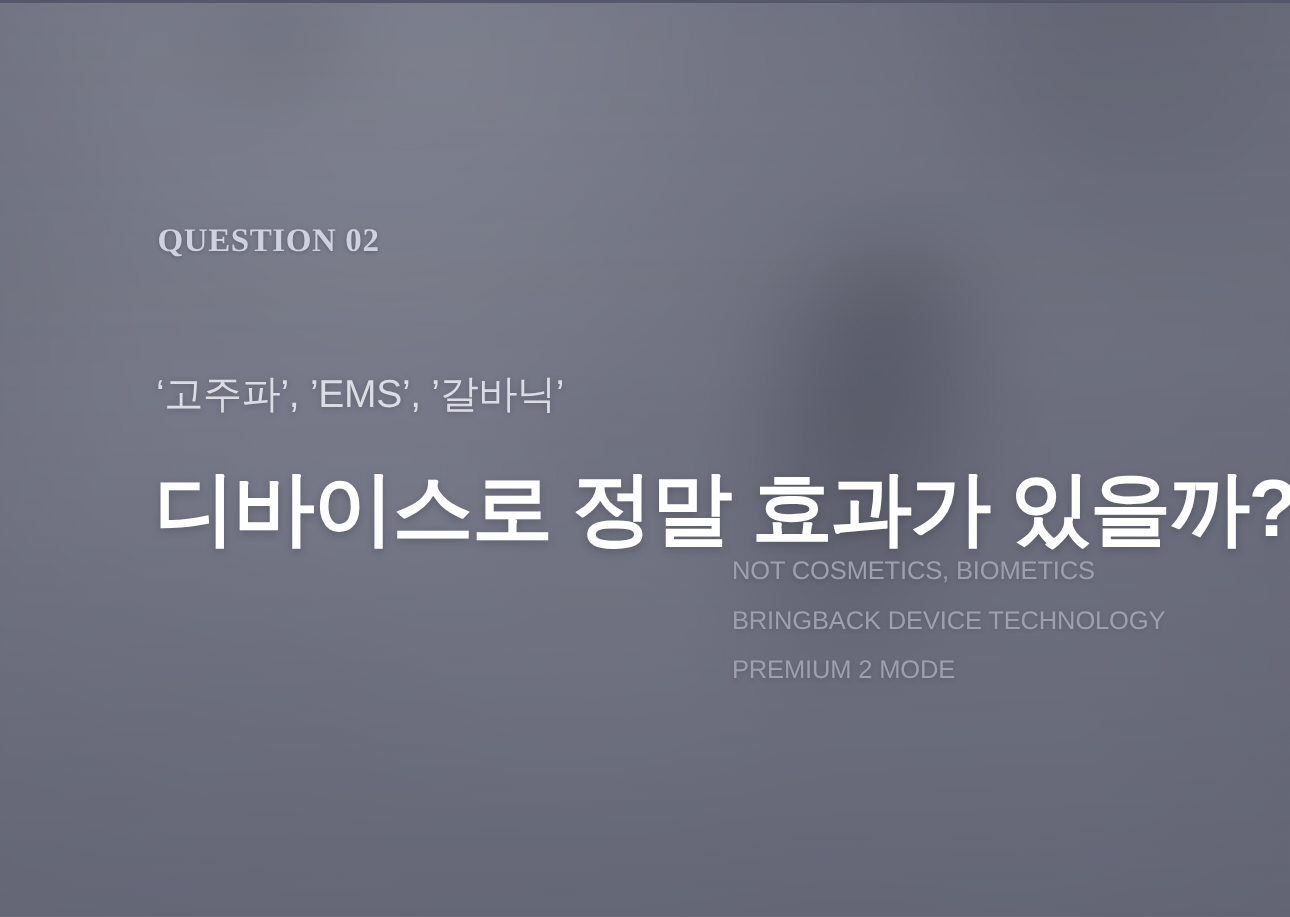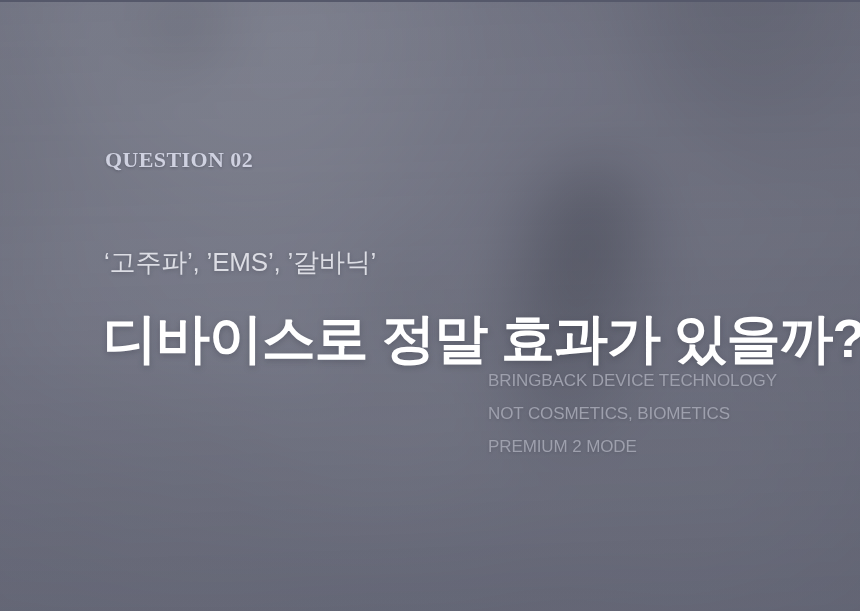--- a/index.html
+++ b/index.html
@@ -237,19 +237,19 @@
 
   <div class="content">
 
     <div class="kicker">QUESTION 02</div>
 
     <div class="subtitle">‘고주파’, ’EMS’, ’갈바닉’</div>
 
     <h1 class="headline">디바이스로 정말 효과가 있을까?</h1>
 
     <div class="taglines">
+      <div class="tagline">NOT COSMETICS, BIOMETICS</div>
       <div class="tagline">BRINGBACK DEVICE TECHNOLOGY</div>
-      <div class="tagline">NOT COSMETICS, BIOMETICS</div>
       <div class="tagline">PREMIUM 2 MODE</div>
     </div>
 
   </div>
 </div>
 
 </body></html>

